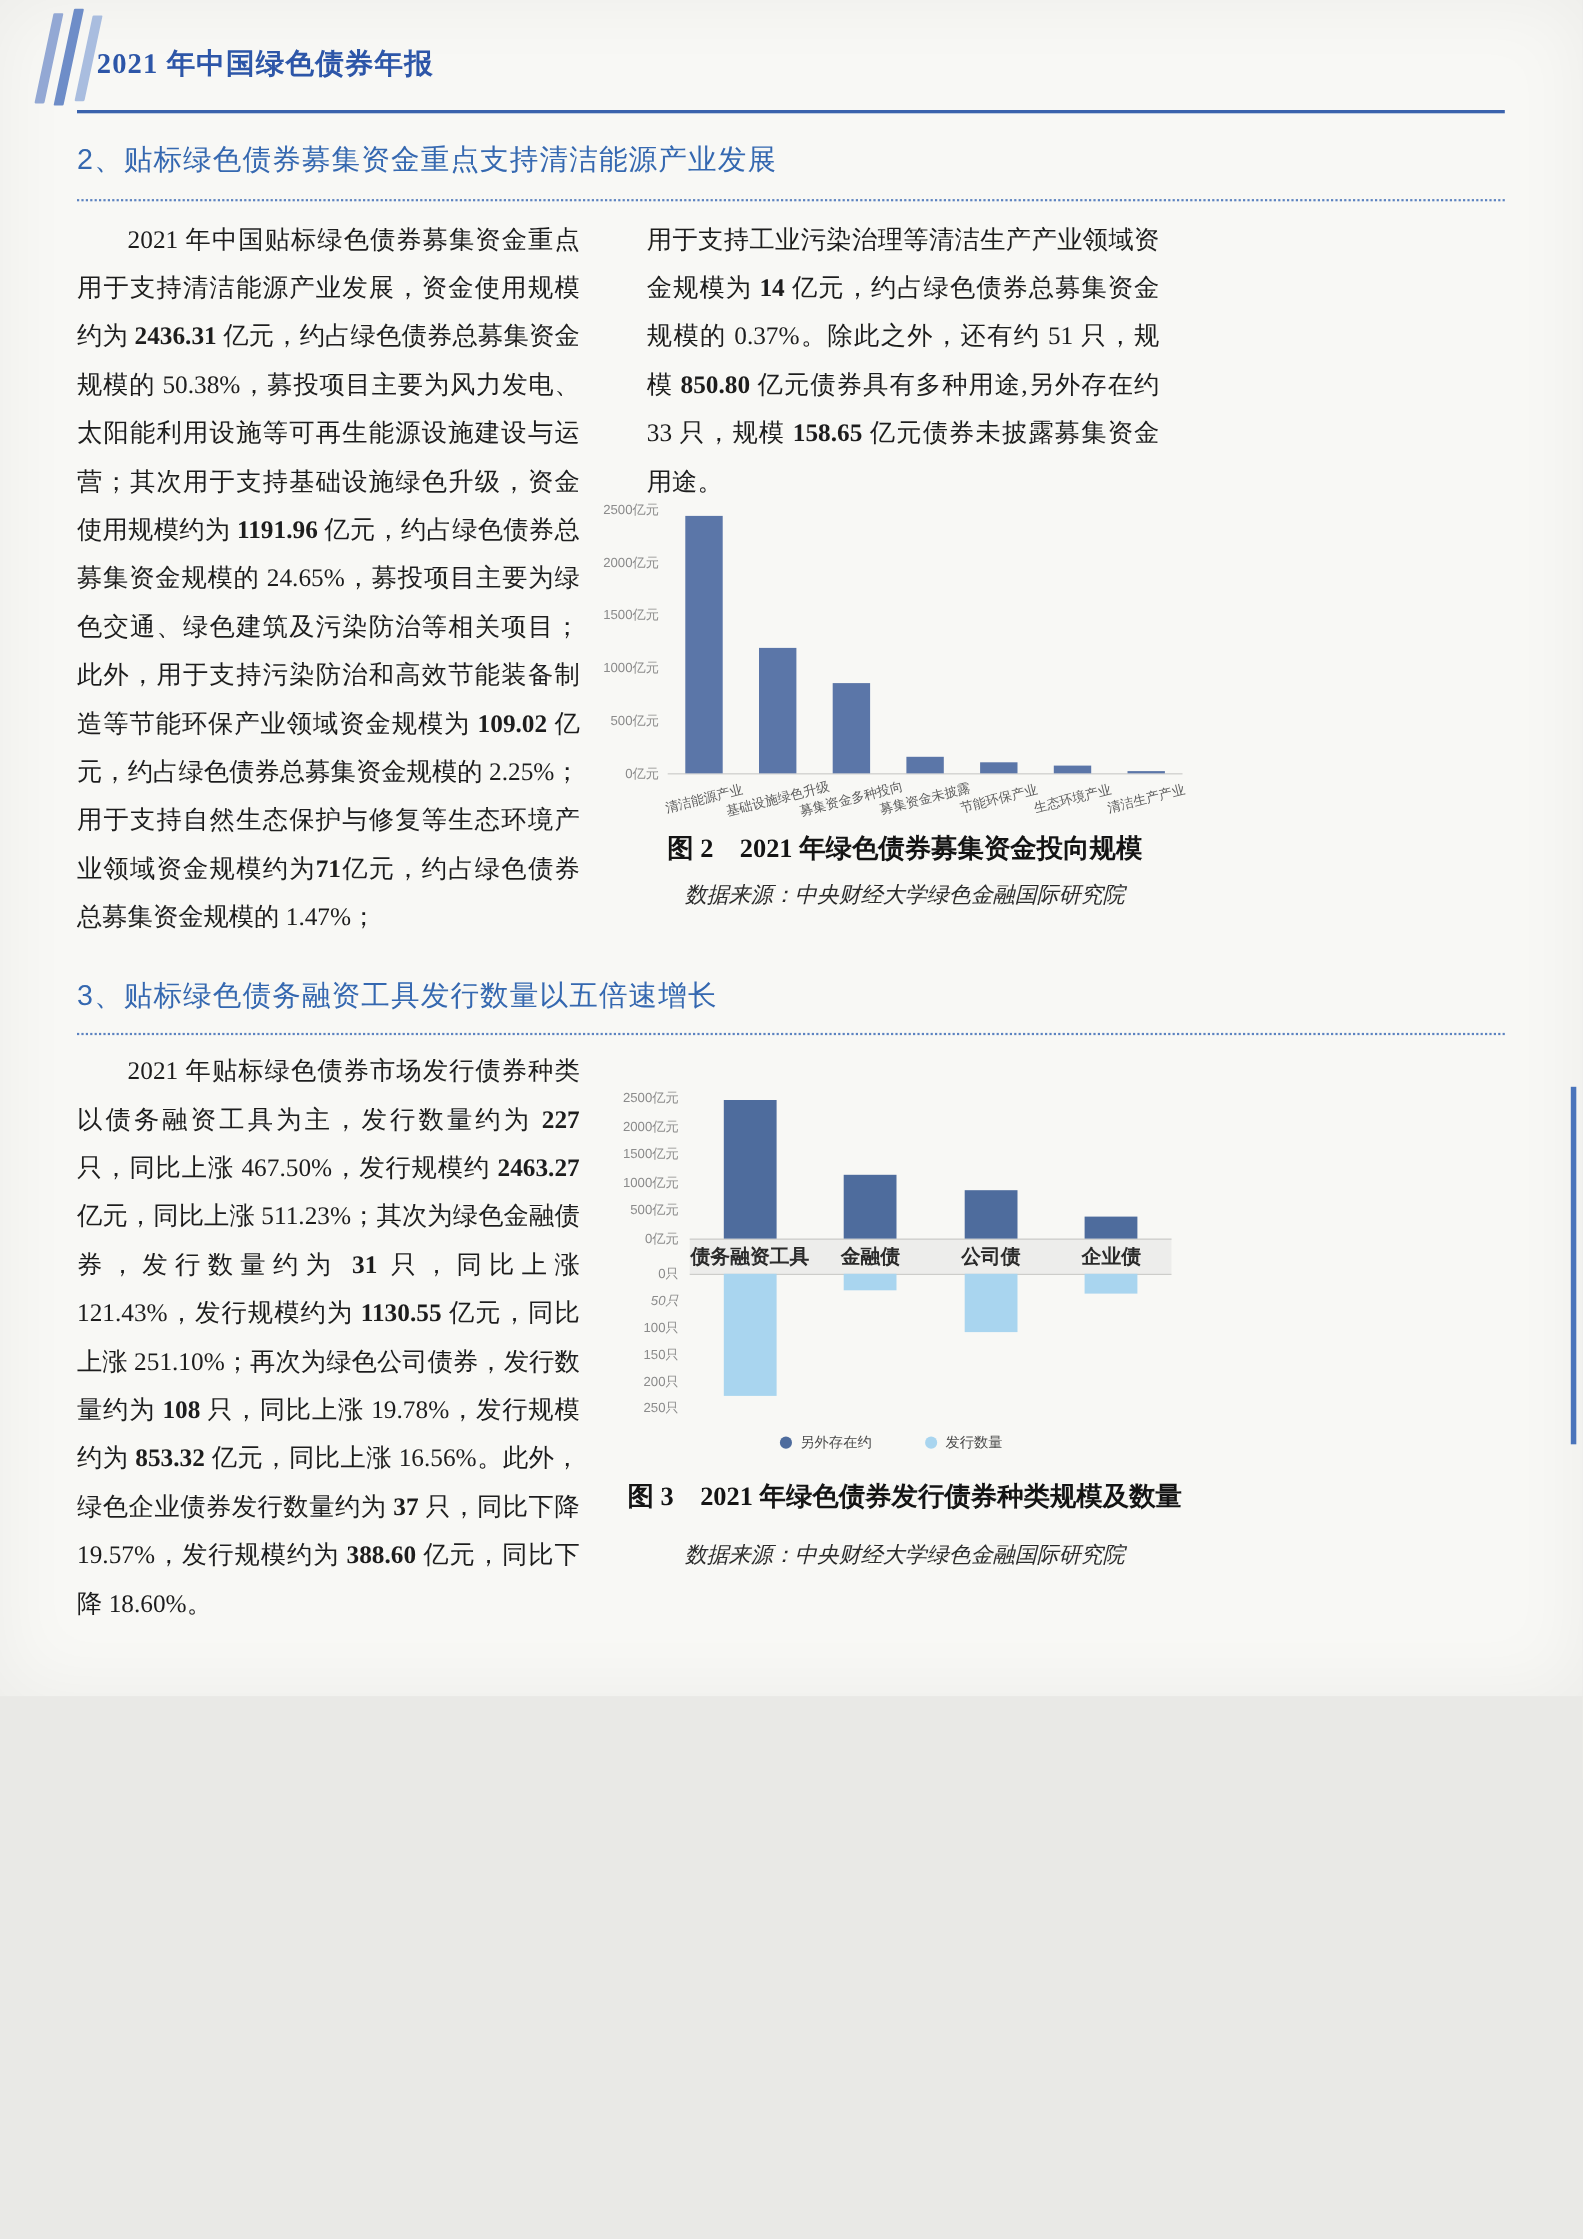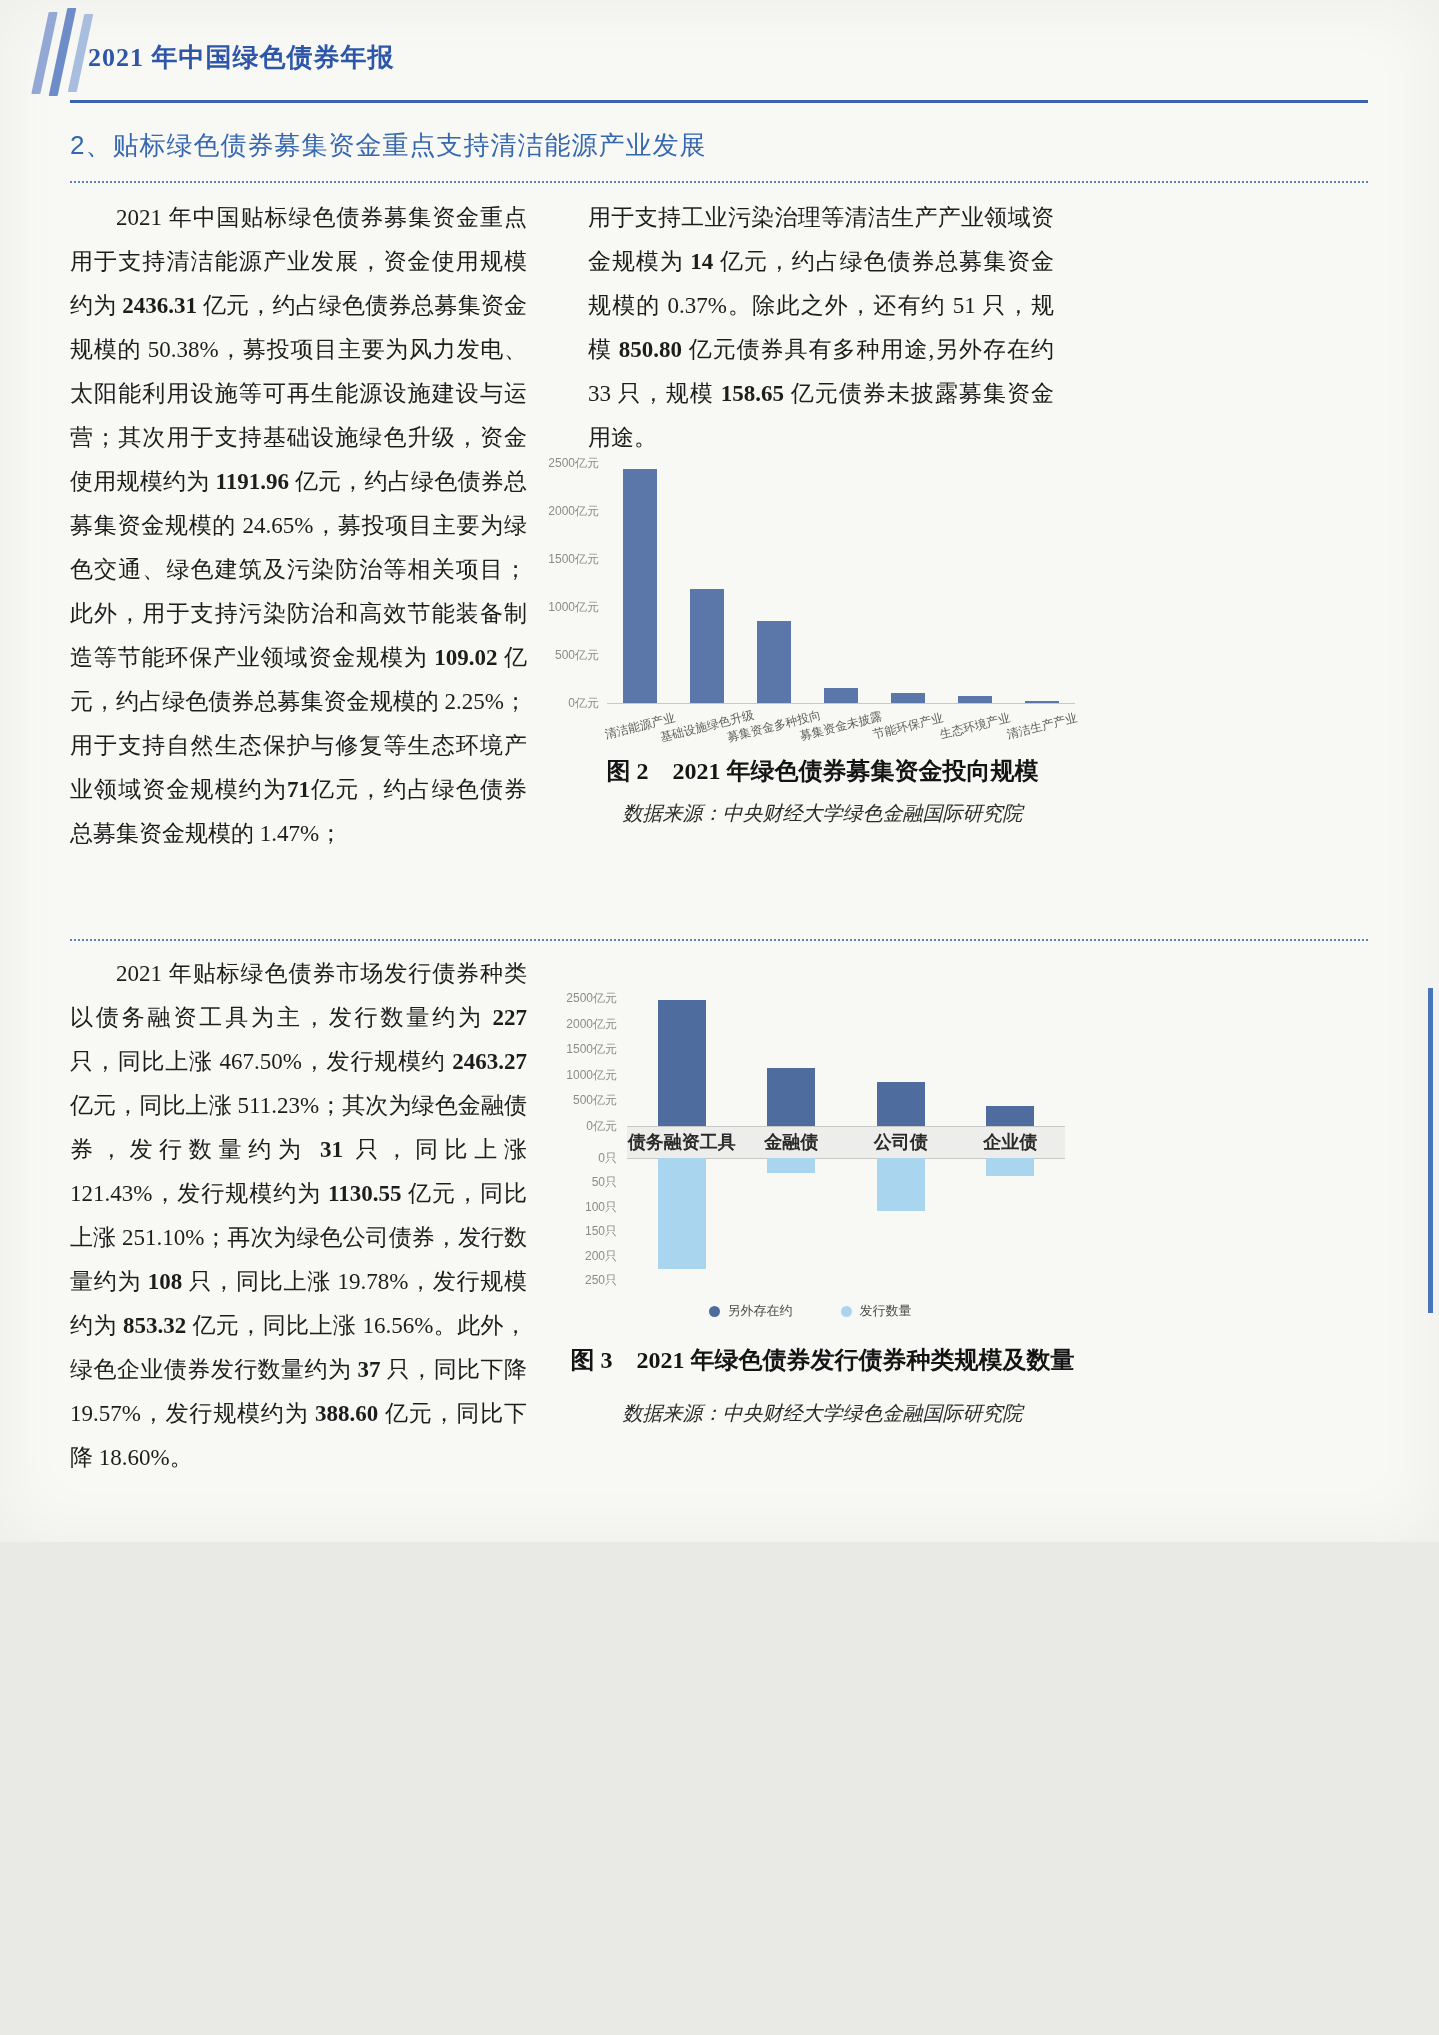--- a/index.html
+++ b/index.html
@@ -98,35 +98,36 @@
       <div class="bar" style="left: 345.857px; top: 244.534px; width: 34px; height: 10.4659px; background: rgb(91, 118, 168);"></div>
       <div class="xcat" style="left: 314.857px; top: 271px; width: 96px;">节能环保产业</div>
       <div class="bar" style="left: 412.714px; top: 248.184px; width: 34px; height: 6.816px; background: rgb(91, 118, 168);"></div>
       <div class="xcat" style="left: 381.714px; top: 271px; width: 96px;">生态环境产业</div>
       <div class="bar" style="left: 479.571px; top: 253px; width: 34px; height: 2px; background: rgb(91, 118, 168);"></div>
       <div class="xcat" style="left: 448.571px; top: 271px; width: 96px;">清洁生产产业</div>
     </div>
   <div class="fig-caption" style="left:545px;top:755px;width:555px;">图 2　2021 年绿色债券募集资金投向规模</div>
   <div class="fig-source" style="left:545px;top:800px;width:555px;">数据来源：中央财经大学绿色金融国际研究院</div>
 
+  <div class="sec-heading" style="left:70px;top:888px;">3、贴标绿色债务融资工具发行数量以五倍速增长</div>
   <div class="dotted-rule" style="left:70px;top:939px;"></div>
 
   <div class="body-col" style="left:70px;top:952px;width:457px;">
     <p><span>2021 年贴标绿色债券市场发行债券种类以债务融资工具为主，发行数量约为 </span><span class="bold-num">227</span><span> 只，同比上涨 467.50%，发行规模约 </span><span class="bold-num">2463.27</span><span> 亿元，同比上涨 511.23%；其次为绿色金融债券，发行数量约为 </span><span class="bold-num">31</span><span> 只，同比上涨 121.43%，发行规模约为 </span><span class="bold-num">1130.55</span><span> 亿元，同比上涨 251.10%；再次为绿色公司债券，发行数量约为 </span><span class="bold-num">108</span><span> 只，同比上涨 19.78%，发行规模约为 </span><span class="bold-num">853.32</span><span> 亿元，同比上涨 16.56%。此外，绿色企业债券发行数量约为 </span><span class="bold-num">37</span><span> 只，同比下降 19.57%，发行规模约为 </span><span class="bold-num">388.60</span><span> 亿元，同比下降 18.60%。</span></p>
   </div>
 
   <div class="chart" style="left:555px;top:980px;width:545px;height:355px;">
       <div class="ytick" style="left: 0px; top: 139px; width: 62px;">0亿元</div>
       <div class="ytick" style="left: 0px; top: 113.4px; width: 62px;">500亿元</div>
       <div class="ytick" style="left: 0px; top: 87.8px; width: 62px;">1000亿元</div>
       <div class="ytick" style="left: 0px; top: 62.2px; width: 62px;">1500亿元</div>
       <div class="ytick" style="left: 0px; top: 36.6px; width: 62px;">2000亿元</div>
       <div class="ytick" style="left: 0px; top: 11px; width: 62px;">2500亿元</div>
       <div class="ytick" style="left: 0px; top: 171px; width: 62px;">0只</div>
-      <div class="ytick" style="left: 0px; top: 195.4px; width: 62px;">50只</div>
+      <div class="ytick" style="left: 0px; top: 195.4px; width: 62px; font-style: italic;">50只</div>
       <div class="ytick" style="left: 0px; top: 219.8px; width: 62px;">100只</div>
       <div class="ytick" style="left: 0px; top: 244.2px; width: 62px;">150只</div>
       <div class="ytick" style="left: 0px; top: 268.6px; width: 62px; text-align: right;">200只</div>
       <div class="ytick" style="left: 0px; top: 293px; width: 62px;">250只</div>
       <div class="cat-band" style="left: 72px; top: 146px; width: 438px; height: 32px;"></div>
       <div class="axis-line" style="left: 72px; top: 146px; width: 438px;"></div>
       <div class="axis-line" style="left: 72px; top: 178px; width: 438px;"></div>
       <div class="cat-label" style="left: 72px; top: 154px; width: 109.5px;">债务融资工具</div>
       <div class="bar" style="left: 102.75px; top: 19.8806px; width: 48px; height: 126.119px; background: rgb(78, 108, 157);"></div>
       <div class="bar" style="left: 102.75px; top: 178px; width: 48px; height: 110.776px; background: rgb(169, 213, 239);"></div>

